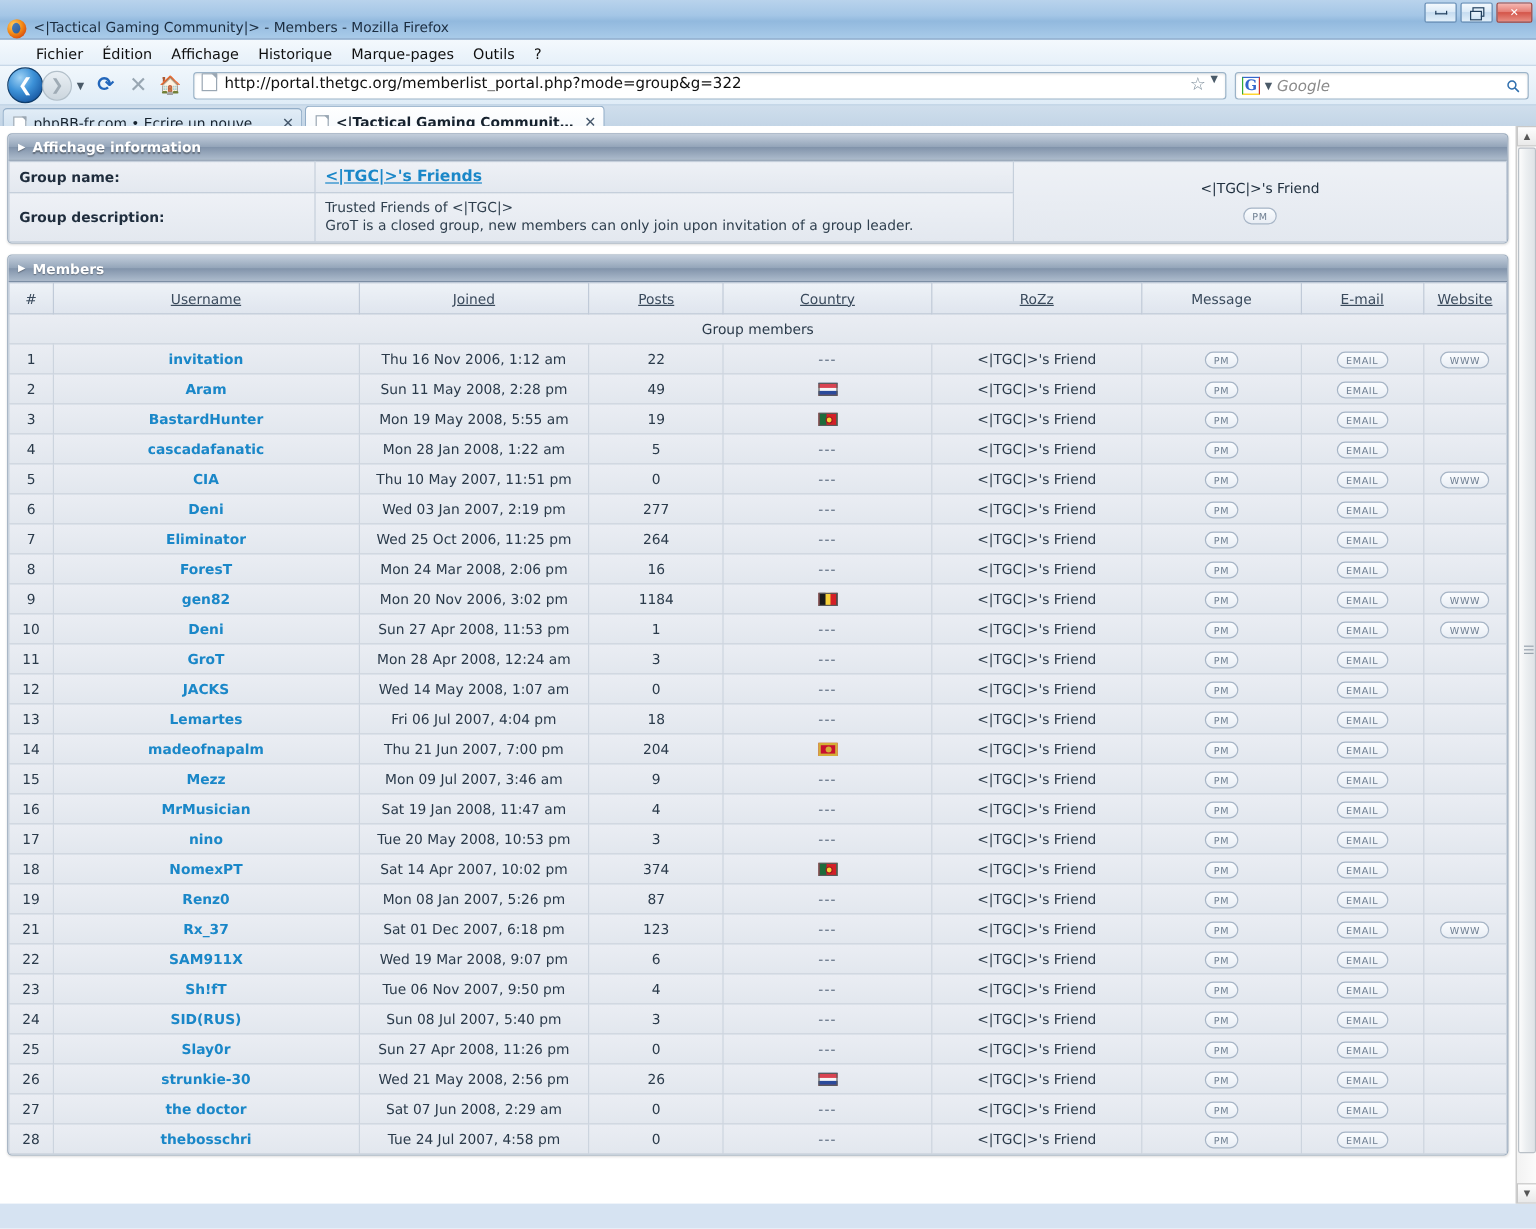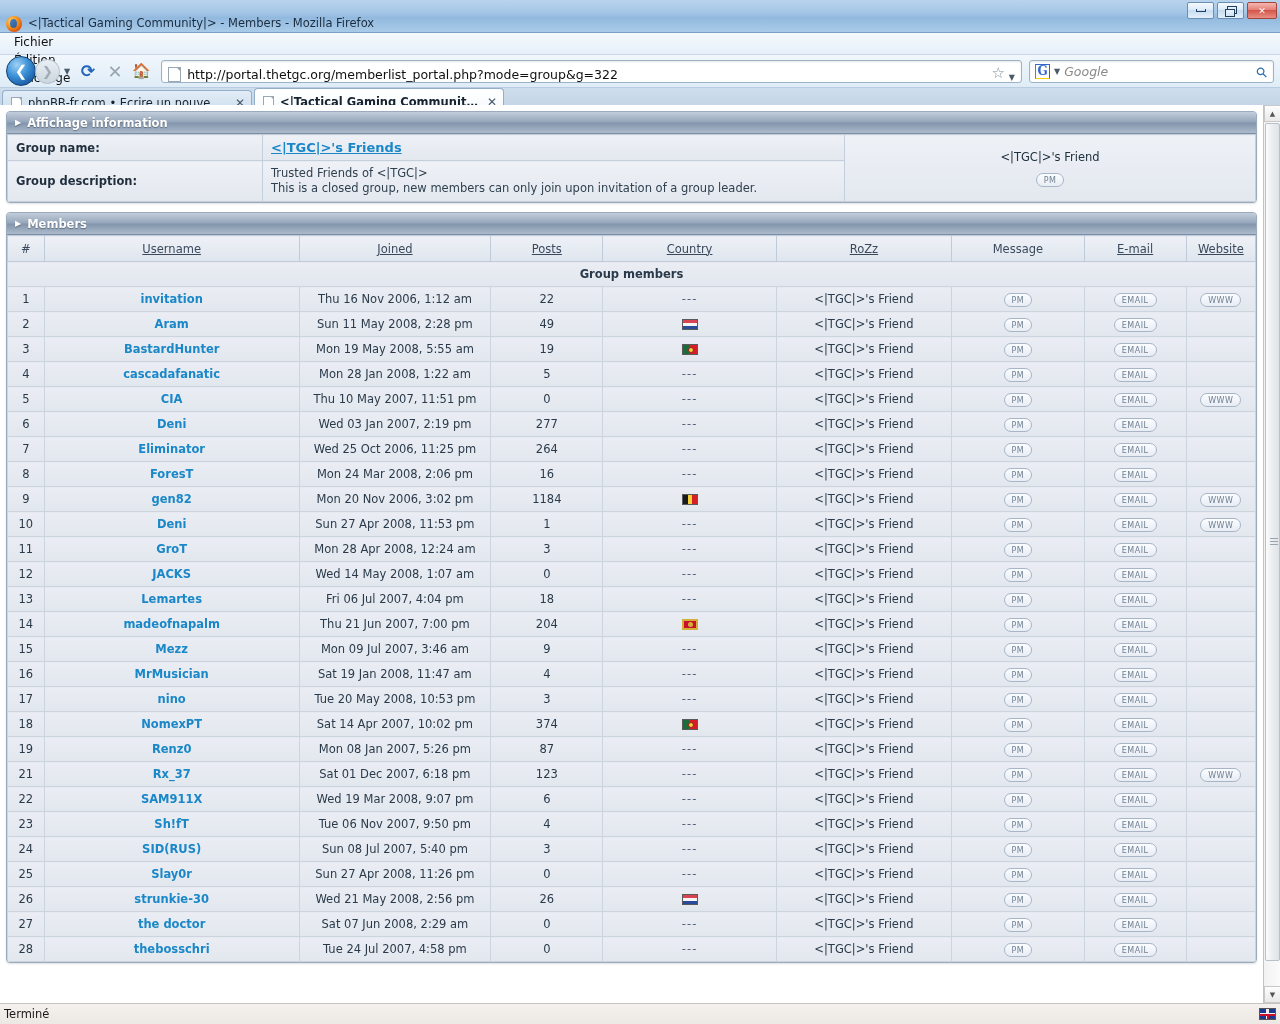--- a/index.html
+++ b/index.html
@@ -60,24 +60,23 @@
     content: ""; position: absolute; border: 1px solid #22405e;
   }
   .win-btn .boxes::before { left: 2px; top: 0; width: 8px; height: 6px; }
   .win-btn .boxes::after { left: 0; top: 3px; width: 8px; height: 6px; background: linear-gradient(to bottom,#eaf4fc,#cfe3f4); }
 
   
   .menubar {
     height: 22px;
     background: linear-gradient(to bottom, #f4f9fd 0%, #e6f0f9 100%);
     border-bottom: 1px solid #c8d8e8;
-    display: flex; align-items: flex-start;
-    padding-left: 6px;
+    display: flex; align-items: flex-end;
+    padding-left: 22px;
     gap: 0px;
-    flex-direction: column;
   }
   .menu-item {
     font-size: 12px; color: #101010; padding: 2px 8px; cursor: default;
     white-space: nowrap;
   }
 
   
   .navbar {
     height: 33px;
     background: linear-gradient(to bottom, #f1f7fc 0%, #dfecf7 100%);
@@ -107,21 +106,21 @@
   }
   .nav-reload { color: #2266bb; font-weight: bold; }
   .nav-stop { color: #98a6b2; font-weight: bold; font-size: 18px; }
   .nav-home { color: #2f6fae; font-size: 15px; }
 
   .urlbar {
     flex: 1; height: 23px;
     background: #fff;
     border: 1px solid #9bb3c8;
     border-radius: 3px;
-    display: flex; align-items: flex-end;
+    display: flex; align-items: flex-start;
     margin: 0 4px;
     padding: 0 3px;
     box-shadow: inset 0 1px 2px rgba(0,0,0,.10);
   }
   .url-favicon {
     width: 13px; height: 15px; margin: 0 6px 0 3px; flex: none;
     background: #fff; border: 1px solid #9aa7b3; position: relative;
   }
   .url-favicon::after {
     content: ""; position: absolute; right: -1px; top: -1px;
@@ -274,21 +273,21 @@
     background: linear-gradient(to bottom, #eaedf3 0%, #e2e7ee 100%);
     font-size: 11.5px;
     color: #2a3a4a;
     height: 25px;
     padding: 0 6px;
     text-align: center;
     vertical-align: middle;
   }
   td.grp-head {
     text-align: left;
-    font-weight: bold;
+    font-weight: normal;
     font-size: 11px;
     color: #1f2d3d;
     height: 22px;
     background: linear-gradient(to bottom, #eef1f6 0%, #e6eaf1 100%);
   }
   td.c-num { width: 36px; text-align: center; color: #3a4a5c; }
   td.c-user { width: 250px; text-align: left; padding-left: 14px; }
   td.c-user a { color: #1a87c8; font-weight: bold; text-decoration: none; font-size: 11.5px; }
   td.c-joined { width: 188px; }
   td.c-posts { width: 110px; }
@@ -451,21 +450,21 @@
             </td>
             <td class="ug-right" rowspan="2">
               <span class="ug-rank-label">&lt;|TGC|&gt;'s Friend</span>
               <span class="pill">PM</span>
             </td>
           </tr>
           <tr>
             <td class="ug-label">Group description:</td>
             <td class="ug-val">
               <div class="ug-desc-line">Trusted Friends of &lt;|TGC|&gt;</div>
-              <div class="ug-desc-line">This is a closed group, new members can only join upon invitation of a group leader.</div>
+              <div class="ug-desc-line">GroT is a closed group, new members can only join upon invitation of a group leader.</div>
             </td>
           </tr>
         </tbody>
           </table>
       </div>
 
       <div class="panel">
         <div class="panel-head">
           <span class="arrow">▶</span>
           <span>Members</span>
@@ -797,21 +796,14 @@
     <div class="vs-thumb">
       <div class="vs-grip">
           <i></i>
           <i></i>
           <i></i>
         </div>
     </div>
     <div class="vs-arrow" style="position:absolute;bottom:0;left:0;">▼</div>
   </div>
 
-  <div class="statusbar">
-    <span class="status-text">Terminé</span>
-    <span class="uk-flag">
-        <i class="uk-cross"></i>
-        <i class="uk-cross2"></i>
-      </span>
-  </div>
 
 </div>
 
 </body></html>

